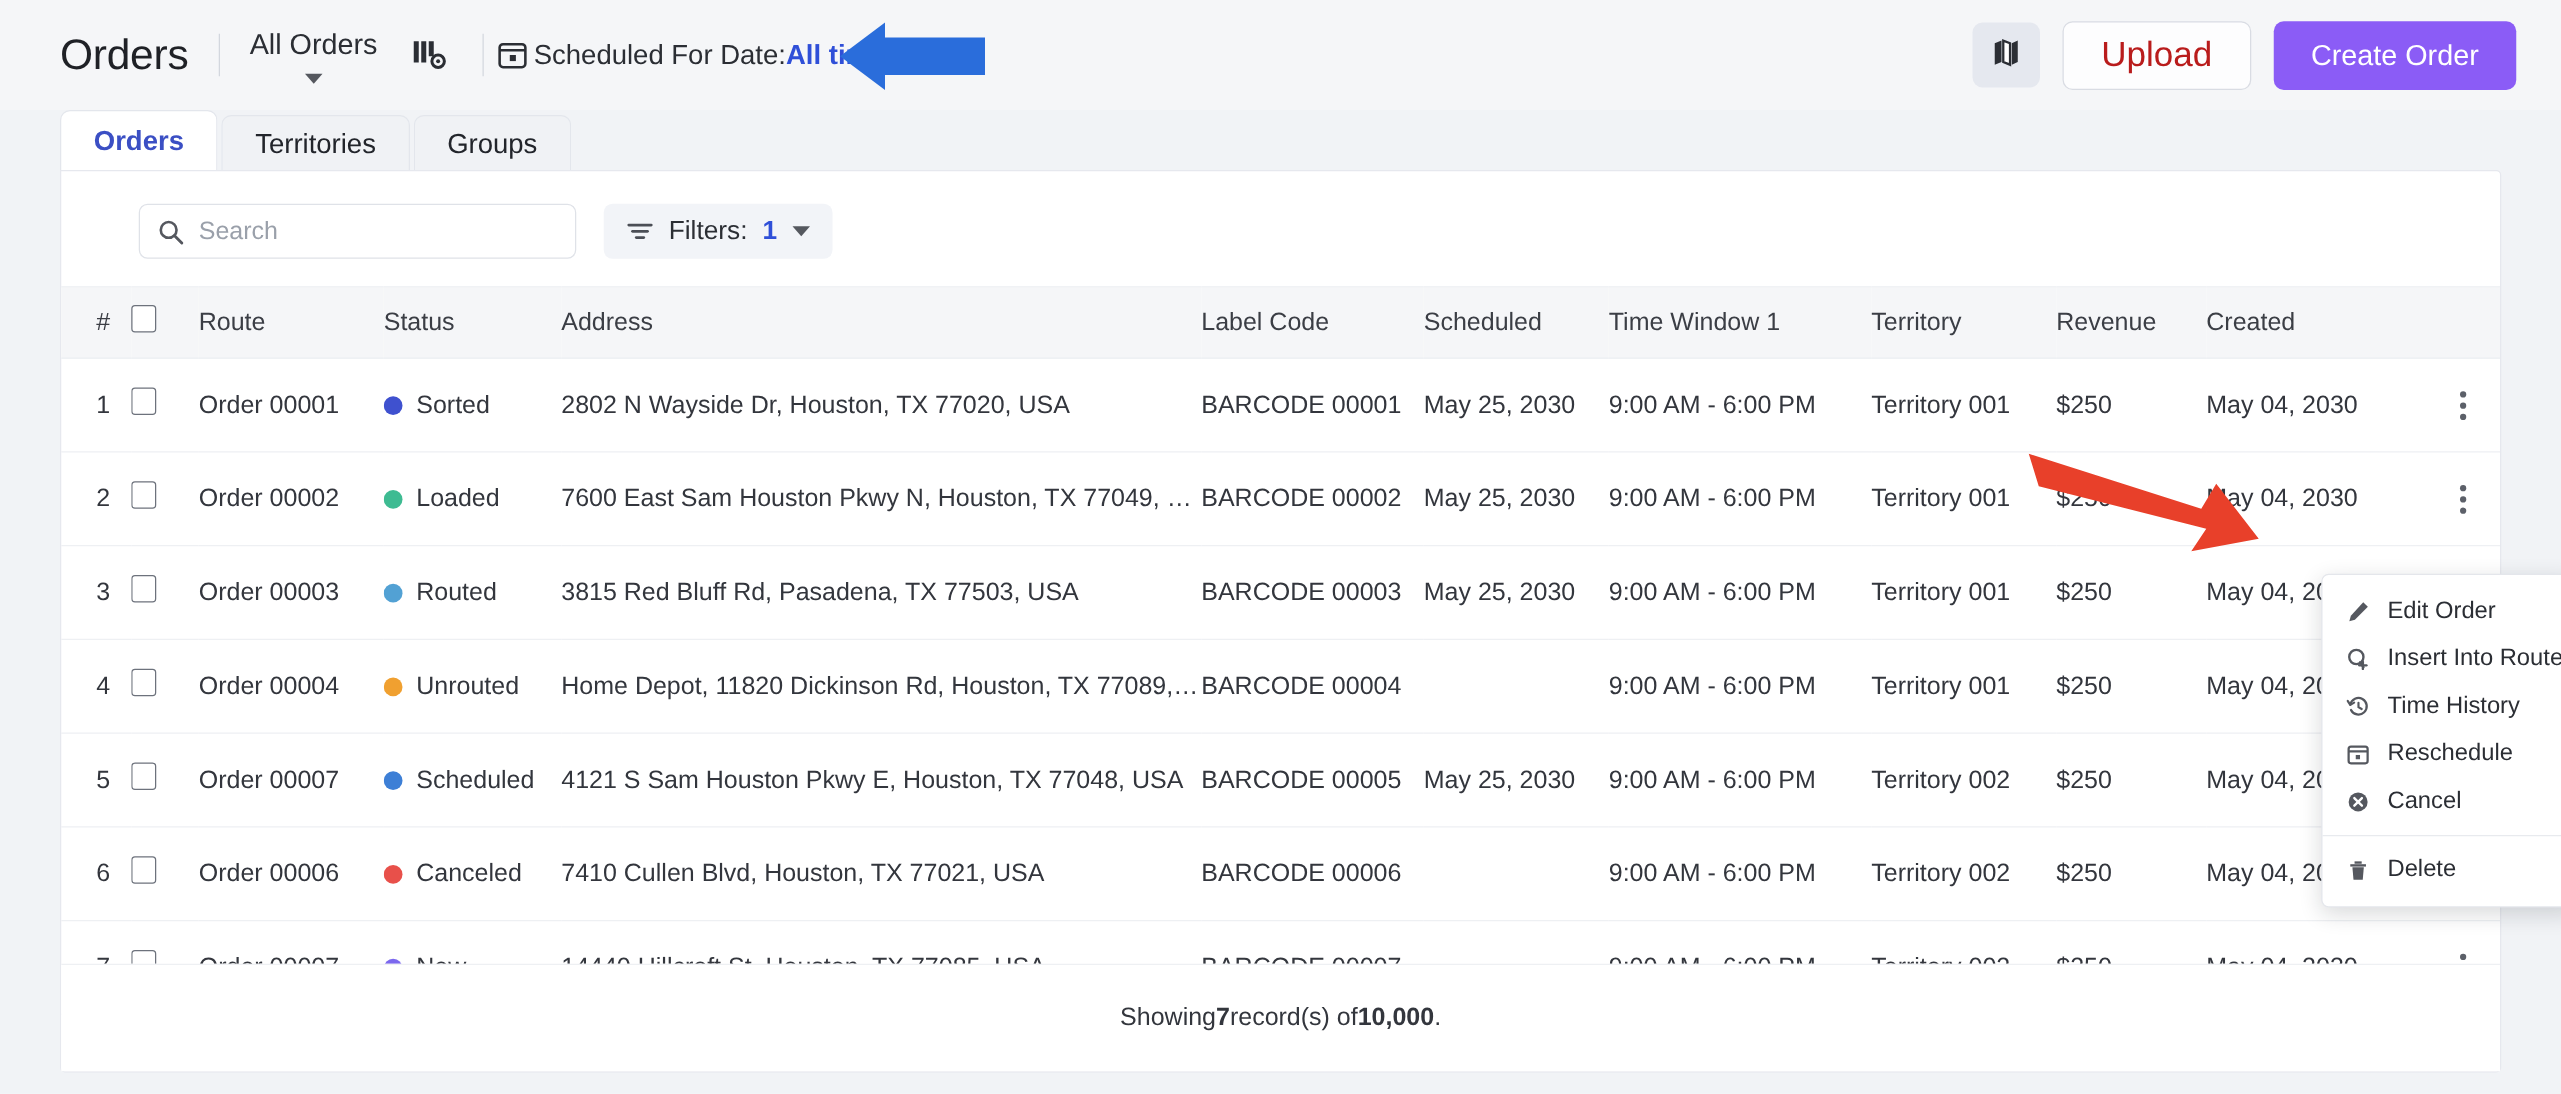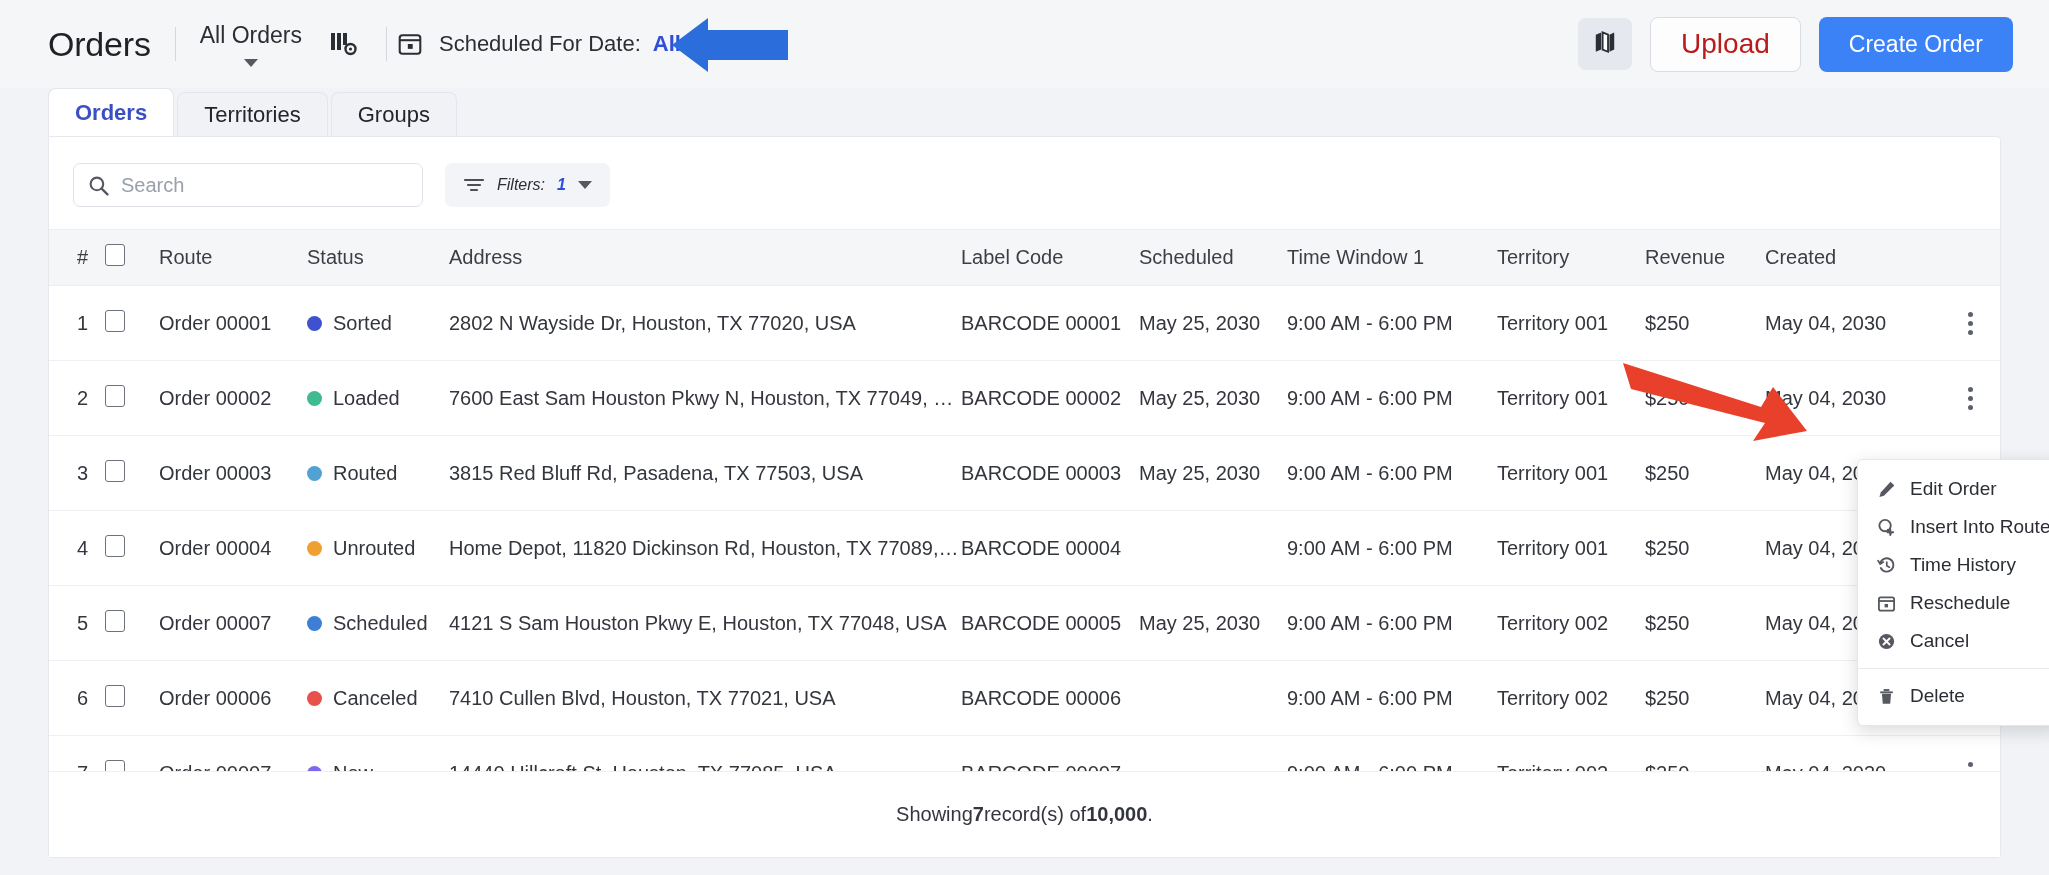--- a/index.html
+++ b/index.html
@@ -35,42 +35,42 @@
   }
   .caret {
     width: 0; height: 0;
     border-left: 7px solid transparent;
     border-right: 7px solid transparent;
     border-top: 8px solid #55585f;
   }
   .caret.blue { border-top-color: #3b4fc4; }
   .cols-icon { margin: 0 28px; cursor: pointer; display:flex; align-items:center;}
   .sched-group {
-    display: flex; align-items: flex-end; gap: 12px;
+    display: flex; align-items: flex-end; 
     font-size: 22px; color: #2b2e34; cursor: pointer;
   }
   .sched-group .val { color: #2f4fd8; font-weight: 700; }
   .topbar-right {
     margin-left: auto; display: flex; align-items: center; gap: 18px;
   }
   .map-btn {
     width: 54px; height: 52px; border-radius: 8px;
     background: #e5e8ef;
     display: flex; align-items: center; justify-content: center;
     cursor: pointer;
   }
   .upload-btn {
     height: 55px; padding: 0 30px;
     background: #fdfdfe; border: 1px solid #d9dce3; border-radius: 8px;
     font-size: 28px; color: #b91c1c; cursor: pointer;
     display:flex; align-items:center;
   }
   .create-btn {
     height: 55px; padding: 0 30px;
-    background: #3b82f6; border: none; border-radius: 8px;
+    background: #8b5cf6; border: none; border-radius: 8px;
     font-size: 23px; color: #ffffff; cursor: pointer;
     display:flex; align-items:center;
   }
 
   
   .blue-arrow { position: absolute; left: 668px; top: 16px; pointer-events:none; }
   .red-arrow  { position: absolute; left: 1572px; top: 222px; pointer-events:none; z-index: 40;}
 
   
   .tabs {
@@ -109,33 +109,34 @@
   .toolbar {
     display: flex; align-items: center; gap: 22px;
     padding: 26px 0 22px 24px;
   }
   .search-wrap {
     width: 350px; height: 44px;
     border: 1px solid #dfe2e8; border-radius: 7px;
     display: flex; align-items: center; gap: 12px;
     padding: 0 14px;
     background: #fff;
+    margin-left: 38px;
   }
   .search-wrap input {
     border: none; outline: none; font-size: 20px;
     font-family: "Liberation Sans", sans-serif;
     color: #2b2e34; width: 100%;
     background: transparent;
   }
   .search-wrap input::placeholder { color: #9aa0aa; }
   .filters-btn {
     height: 44px; padding: 0 18px;
     background: #f2f4f8; border-radius: 7px;
     display: flex; align-items: center; gap: 12px;
-    font-size: 16px; color: #2b2e34; cursor: pointer; font-style: italic;
+    font-size: 21px; color: #2b2e34; cursor: pointer;
   }
   .filters-btn b { color: #2f4fd8; }
 
   
   table { width: 100%; border-collapse: collapse; table-layout: fixed; }
   thead tr { background: #f5f6f8; }
   thead th {
     text-align: left; font-weight: 400;
     font-size: 20px; color: #3b3e45;
     padding: 14px 0; height: 56px;

